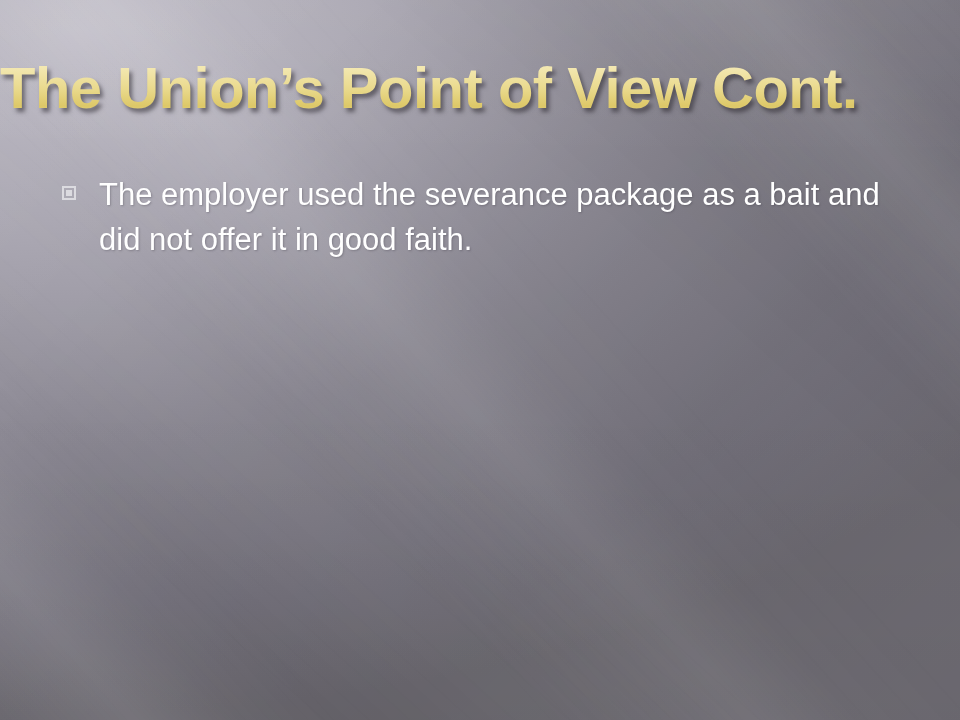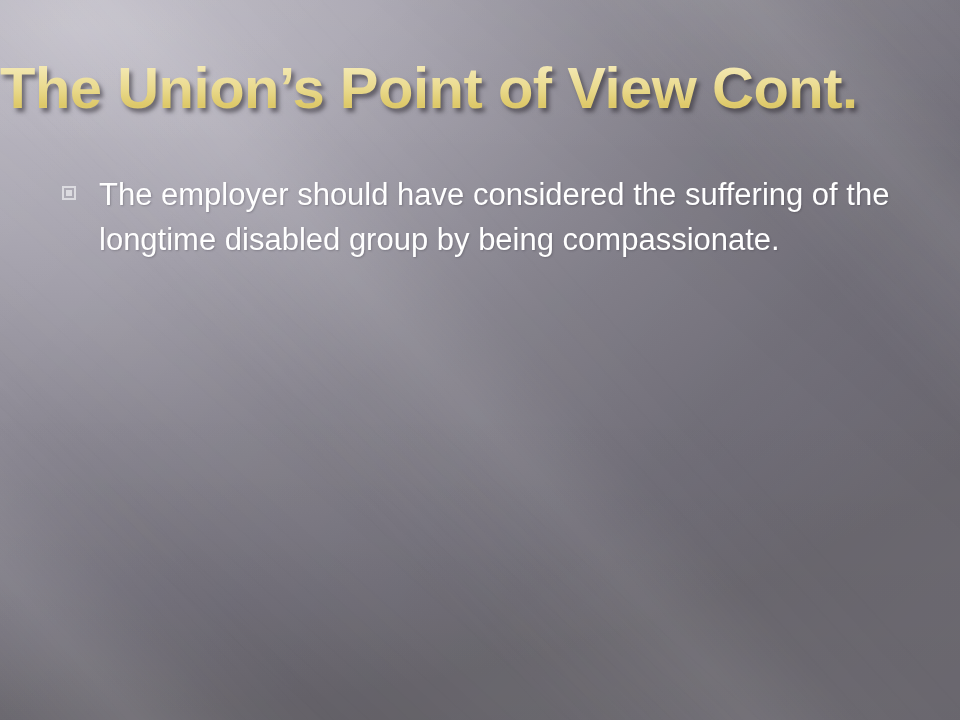--- a/index.html
+++ b/index.html
@@ -187,21 +187,21 @@
   <div class="bg-streaks"></div>
   <div class="bg-streaks2"></div>
   <div class="bg-bottom"></div>
 
   <div class="title-wrap">
     <span class="slide-title">The Union’s Point of View Cont.</span>
   </div>
 
   <div class="body-wrap">
 
-
-
     <div class="bullet-row">
       <span class="bullet-marker"></span>
-      <div class="bullet-text"><span>The employer should have considered the suffering of the longtime disabled group by being compassionate.</span><span class="cite"></span></div>
+      <div class="bullet-text"><span>The employer used the severance package as a bait and did not offer it in good faith.</span><span class="cite"></span></div>
     </div>
+
+
 
   </div>
 </div>
 
 </body></html>

